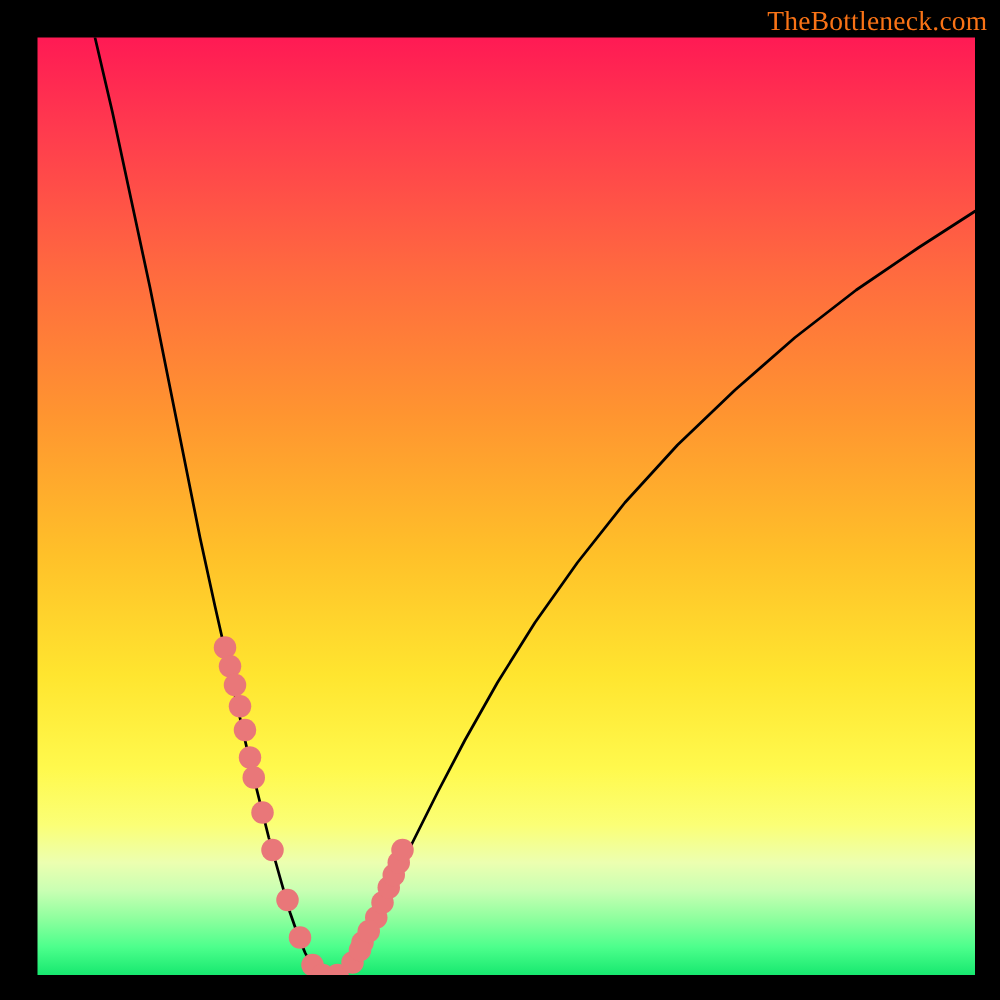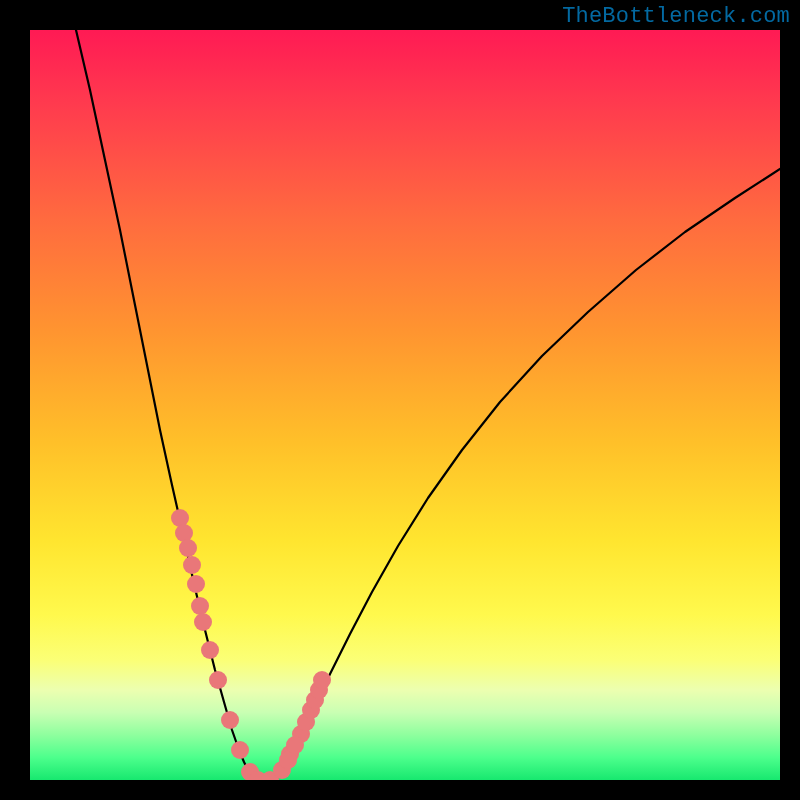--- a/index.html
+++ b/index.html
@@ -38,25 +38,25 @@
       #c9ffb3 91%,
       #8eff9e 94%,
       #4dff8c 97%,
       #17e86f 100%
     );
   }
   .watermark {
     position: absolute;
     top: 4px;
     right: 10px;
-    color: #0369a1;
+    color: #f97316;
     font-size: 22px;
     font-weight: 500;
     letter-spacing: 0.2px;
-    font-family: Liberation Mono, monospace;
+    font-family: Liberation Serif, serif;
   }
   svg.curve {
     position: absolute;
     left: 0;
     top: 0;
     width: 750px;
     height: 750px;
   }
 </style>
 </head>

